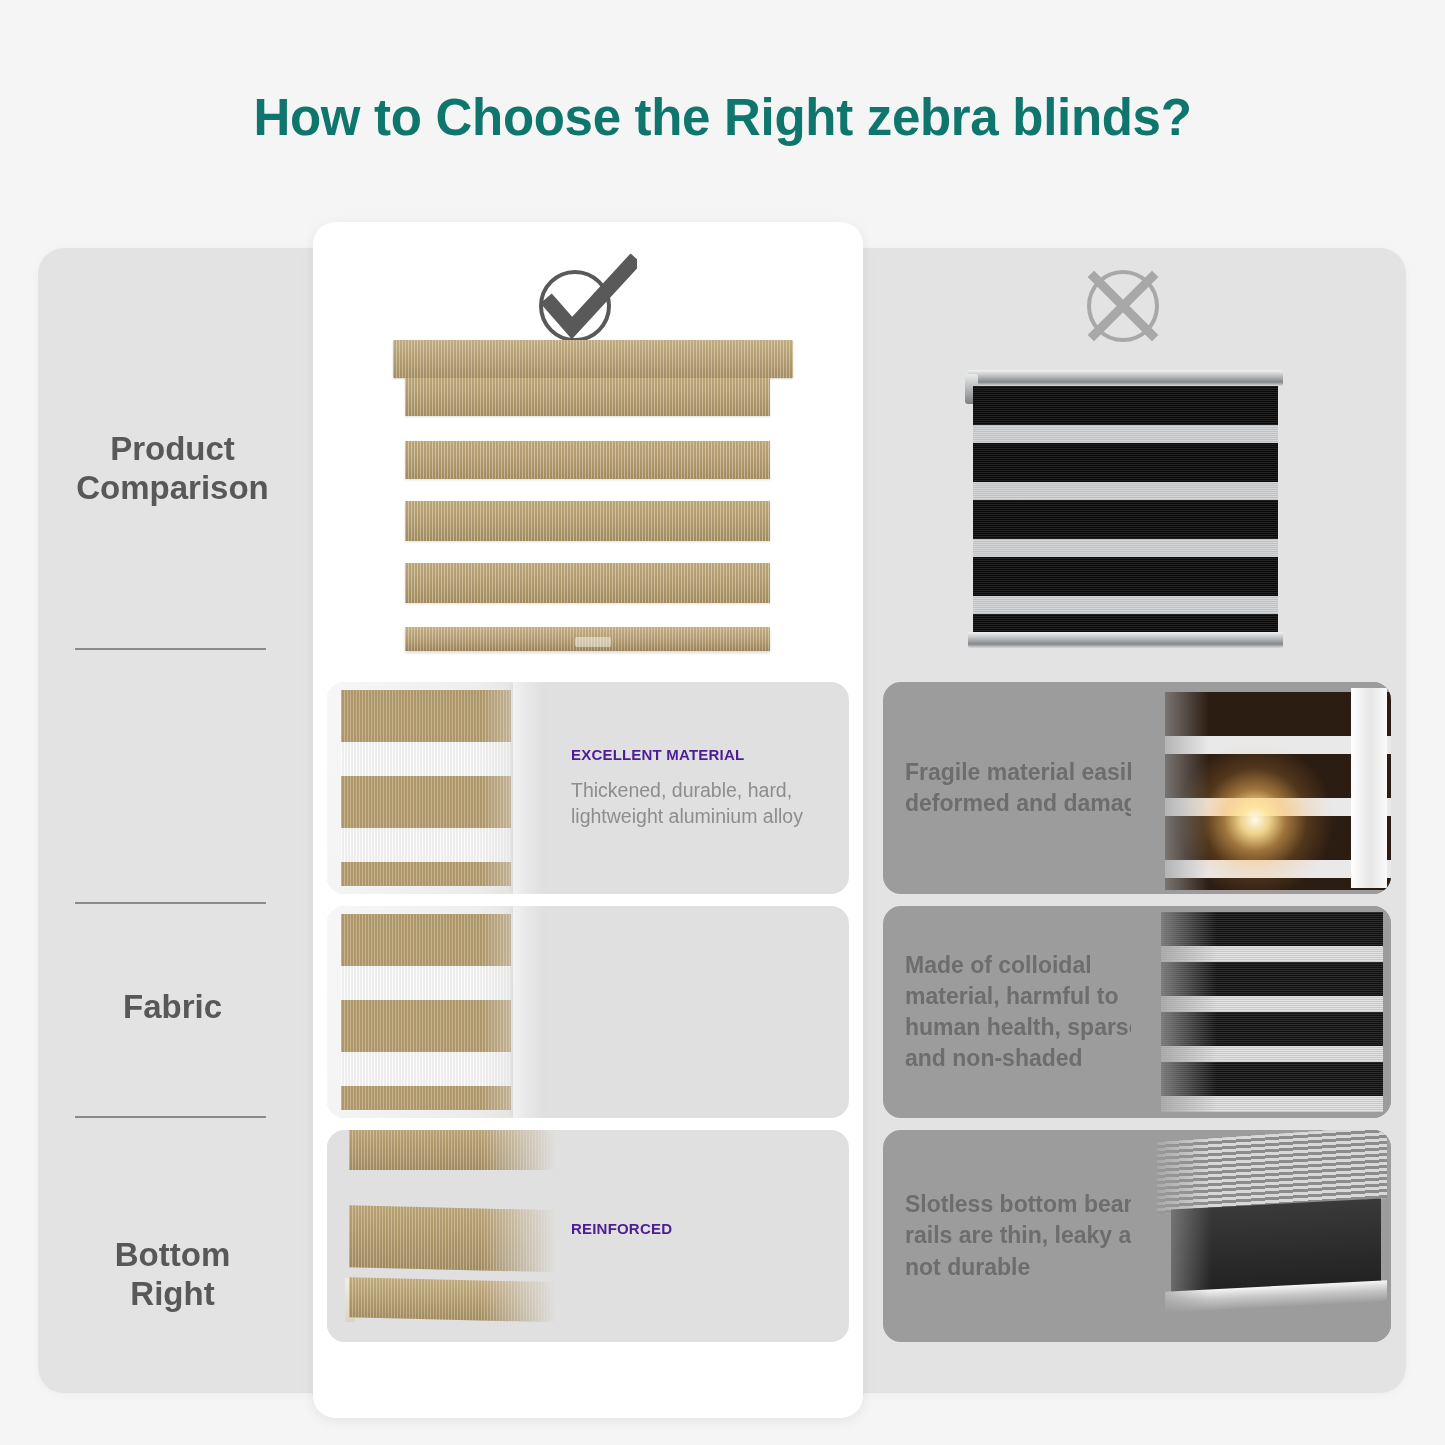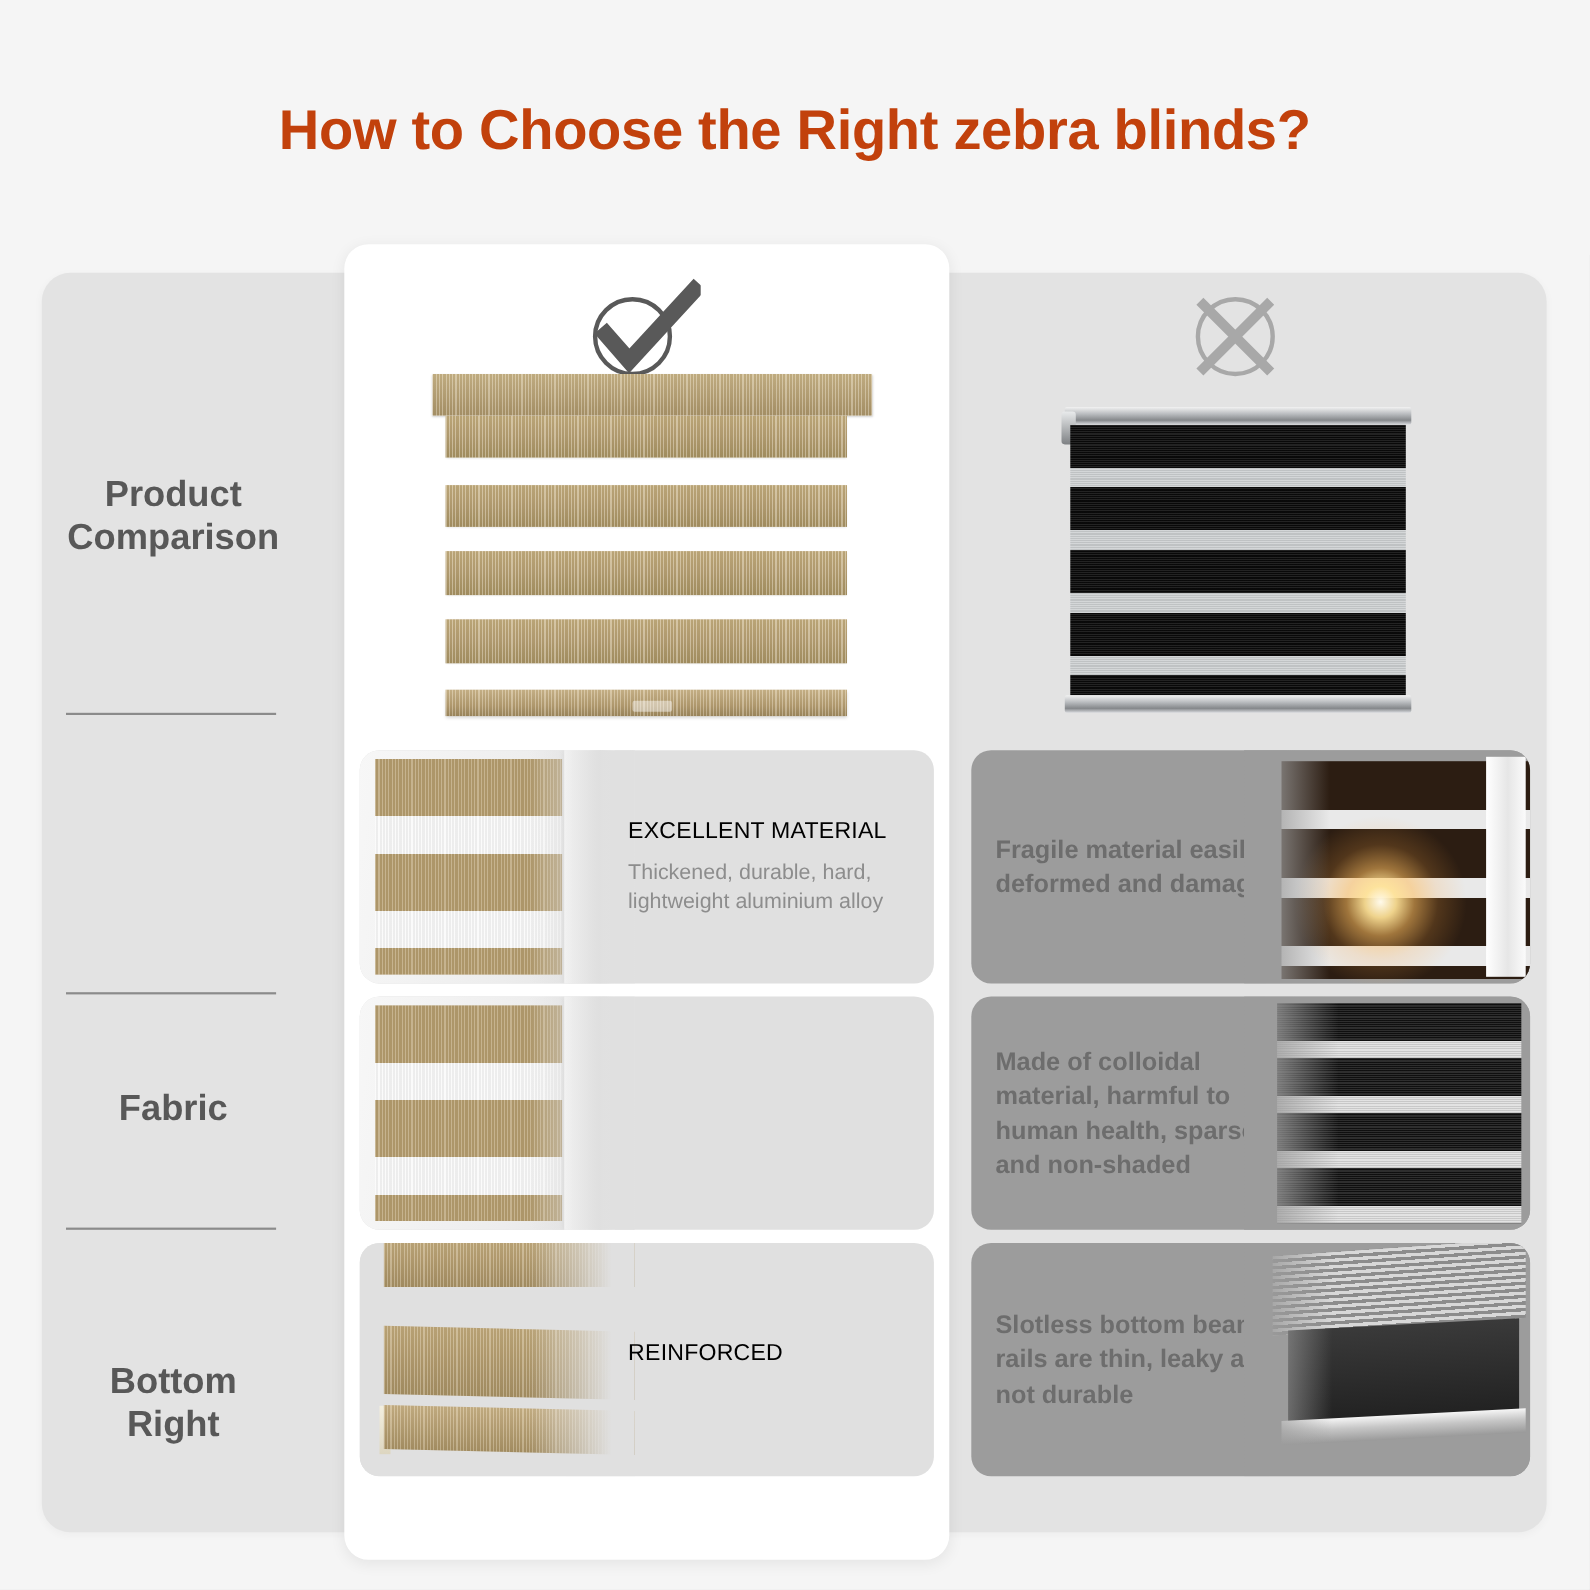--- a/index.html
+++ b/index.html
@@ -23,40 +23,40 @@
 
   
   .page-title {
     position: absolute;
     top: 88px;
     left: 0;
     width: 1445px;
     text-align: center;
     font-size: 51px;
     font-weight: bold;
-    color: #c2410c;
+    color: #0f766e;
     letter-spacing: -0.3px;
   }
 
   
   .board {
     position: absolute;
     left: 38px;
     top: 248px;
     width: 1368px;
     height: 1145px;
     background: #e3e3e3;
     border-radius: 26px;
     box-shadow: 0 2px 8px rgba(0,0,0,0.035);
   }
 
   
   .label-col {
     position: absolute;
-    left: 20px;
+    left: 35px;
     top: 248px;
     width: 275px;
     height: 1145px;
   }
   .row-label {
     position: absolute;
     left: 0;
     width: 275px;
     text-align: center;
     color: #585858;
@@ -228,23 +228,23 @@
     left: 244px;
     width: 270px;
     padding-right: 8px;
   }
   .card.bad .text-zone {
     left: 22px;
     width: 260px;
   }
 
   .card-title {
-    font-size: 21px;
-    font-weight: normal;
-    color: #000000;
+    font-size: 15px;
+    font-weight: bold;
+    color: #4c1d95;
     letter-spacing: 0.2px;
     margin-bottom: 13px;
     line-height: 1.1;
   }
   .card-body {
     font-size: 19.5px;
     color: #8d8d8d;
     line-height: 1.34;
   }
   .card.bad .card-text {

